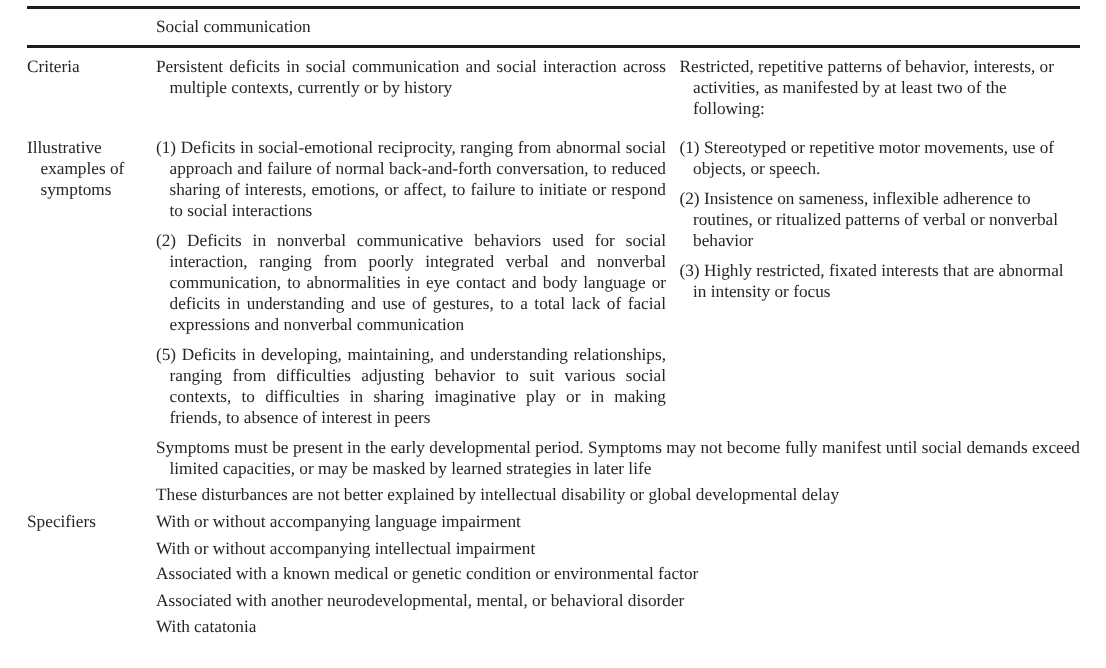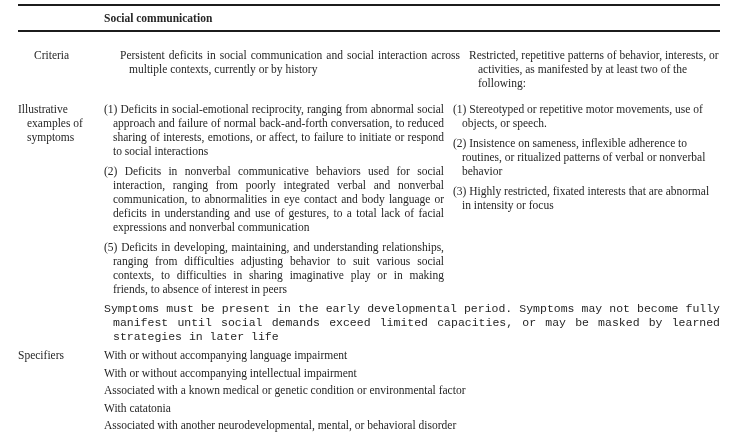--- a/index.html
+++ b/index.html
@@ -30,28 +30,26 @@
   .span-row {
     display: grid;
     grid-template-columns: 86px 1fr;
   }
   .header-row {
     border-bottom: 2.5px solid #1c1c1c;
     padding: 5px 0 5px 0;
   }
   .col-head {
     font-size: 11.5px;
-    font-weight: bold;
   }
   .cell-right {
     padding-left: 9px;
   }
   .criteria-row {
-    padding-top: 16px;
-    margin-left: 16px;
+    padding-top: 6px;
   }
   .illustrative-row {
     margin-top: 6px;
   }
   .hang {
     padding-left: 9px;
     text-indent: -9px;
     margin: 0 0 6px 0;
   }
   .just {
@@ -60,21 +58,20 @@
   .row-label {
     padding-left: 0;
     text-indent: 0;
   }
   .row-label-hang {
     padding-left: 9px;
     text-indent: -9px;
   }
   .note-row {
     margin-bottom: 3px;
-    font-family: Liberation Mono, monospace;
   }
   .note-row .hang {
     margin-bottom: 0;
   }
   .specifiers-row {
     margin-top: 4px;
   }
   .spec-item {
     margin: 0 0 3.6px 0;
     padding-left: 9px;
@@ -111,26 +108,30 @@
         <p class="hang">(1) Stereotyped or repetitive motor movements, use of objects, or speech.</p>
         <p class="hang">(2) Insistence on sameness, inflexible adherence to routines, or ritualized patterns of verbal or nonverbal behavior</p>
         <p class="hang">(3) Highly restricted, fixated interests that are abnormal in intensity or focus</p>
       </div>
     </div>
 
     <div class="span-row note-row">
       <div></div>
       <div class="hang just">Symptoms must be present in the early developmental period. Symptoms may not become fully manifest until social demands exceed limited capacities, or may be masked by learned strategies in later life</div>
     </div>
+    <div class="span-row note-row">
+      <div></div>
+      <div class="hang just">These disturbances are not better explained by intellectual disability or global developmental delay</div>
+    </div>
 
     <div class="span-row specifiers-row">
       <div class="row-label">Specifiers</div>
       <div>
         <p class="spec-item">With or without accompanying language impairment</p>
         <p class="spec-item">With or without accompanying intellectual impairment</p>
         <p class="spec-item">Associated with a known medical or genetic condition or environmental factor</p>
+        <p class="spec-item">Associated with another neurodevelopmental, mental, or behavioral disorder</p>
         <p class="spec-item">With catatonia</p>
-        <p class="spec-item">Associated with another neurodevelopmental, mental, or behavioral disorder</p>
       </div>
     </div>
 
   </div>
 </div>
 
 </body></html>

